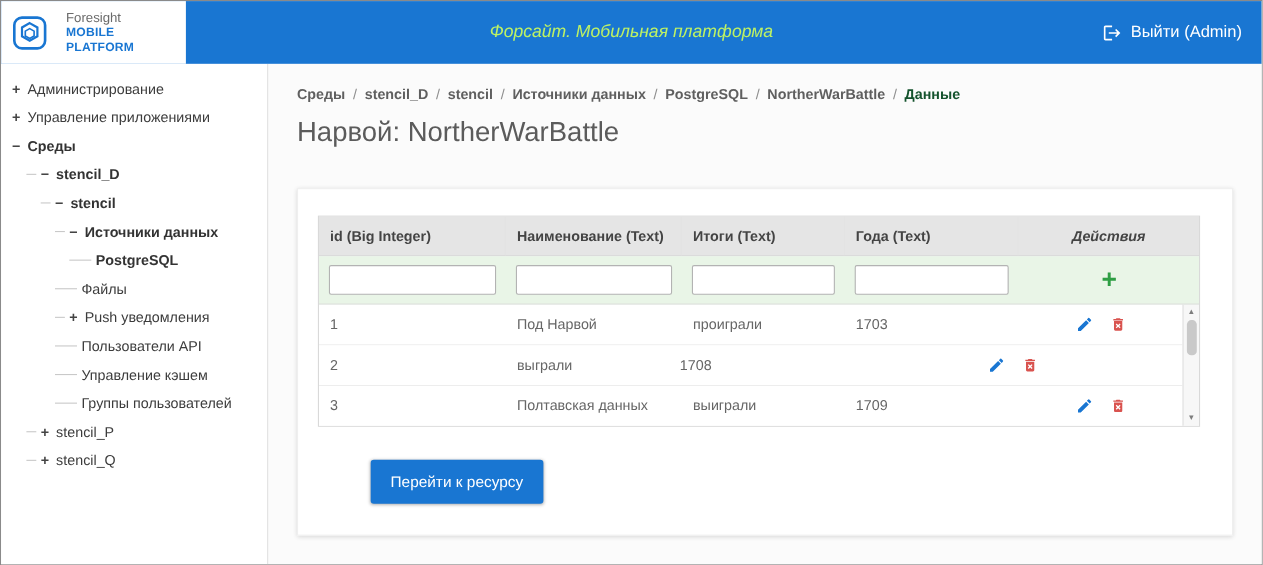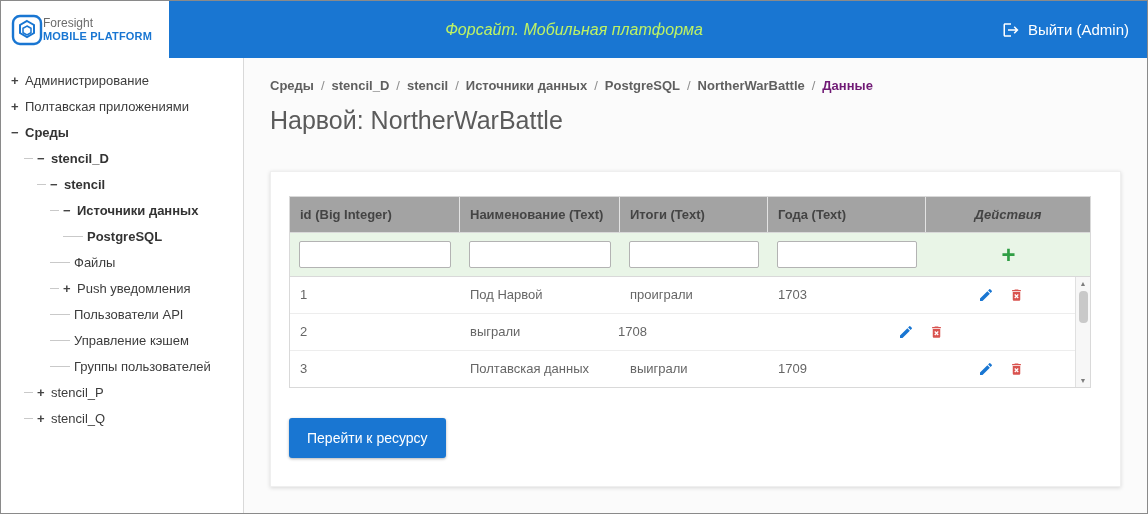--- a/index.html
+++ b/index.html
@@ -21,21 +21,21 @@
   .topbar {
     flex: 0 0 57px; height: 57px;
     background: #1976d2;
     display: flex; align-items: center;
     position: relative;
   }
   .logo-box {
     width: 168px; flex: 0 0 168px; height: 100%;
     background: #fff;
     display: flex; align-items: center;
-    padding-left: 10px; gap: 0;
+    padding-left: 10px; gap: 17px;
     cursor: pointer;
   }
   .logo-icon { display: inline-flex; }
   .logo-text { display: flex; flex-direction: column; line-height: 1.2; }
   .logo-title { font-size: 12px; color: #6b6b6b; }
   .logo-subtitle { font-size: 11px; font-weight: bold; color: #1976d2; letter-spacing: .2px; }
   .app-title {
     position: absolute; left: 0; right: 0;
     text-align: center; color: #bef264; font-size: 16px;
     pointer-events: none;
@@ -76,35 +76,35 @@
 
   
   .main {
     flex: 1;
     background: #fbfbfb;
     padding: 20px 26px;
     overflow: hidden;
   }
   .breadcrumb { font-size: 13px; color: #5f5f5f; display: flex; gap: 7px; flex-wrap: wrap; font-weight: 600; }
   .crumb { cursor: pointer; }
-  .crumb.current { font-weight: bold; color: #701a75; cursor: default; }
+  .crumb.current { font-weight: bold; color: #14532d; cursor: default; }
   .crumb-sep { color: #8d8d8d; font-weight: 400; }
   .page-title { font-size: 25px; color: #5b5b5b; margin: 13px 0 0 0; font-weight: normal; }
 
   .card {
     margin-top: 36px;
     background: #fff;
     border: 1px solid #efefef;
     box-shadow: 0 1px 4px rgba(0,0,0,.14);
     padding: 24px 20px 28px 18px;
   }
 
   
   .table { width: 802px; border: 1px solid #d9d9d9; font-size: 13px; background: #fff; }
-  .thead-row { display: flex; background: #a3a3a3; border-bottom: 1px solid #d9d9d9; }
+  .thead-row { display: flex; background: #e5e5e5; border-bottom: 1px solid #d9d9d9; }
   .th { padding: 10px 10px; font-weight: bold; color: #444; border-right: 1px solid #e3e3e3; }
   .th:last-child { border-right: none; text-align: center; }
   .filter-row {
     display: flex; align-items: center;
     background: #e9f5e7; border-bottom: 1px solid #d9d9d9;
     padding: 6px 0;
   }
   .fcell { padding: 2px 9px; }
   .filter-input {
     width: 100%; height: 27px;
@@ -143,20 +143,21 @@
   .sb-spacer { flex: 1; }
 
   .resource-btn {
     margin-top: 30px;
     background: #1976d2; color: #fff;
     border: none; border-radius: 3px;
     padding: 12px 18px; font-size: 14px;
     font-family: "Liberation Sans", sans-serif;
     cursor: pointer;
     box-shadow: 0 1px 3px rgba(0,0,0,.3);
+    margin-left: 48px;
   }
 </style>
 </head>
 <body>
 
 <div class="page">
 
   <header class="topbar">
     <div class="logo-box">
       <span class="logo-icon">
@@ -185,21 +186,21 @@
   <div class="body-row">
 
     <nav class="sidebar">
       <div>
           <div class="tree-item" style="padding-left: 10px;">
             <span class="expander">+</span>
             <span class="tree-label">Администрирование</span>
           </div>
           <div class="tree-item" style="padding-left: 10px;">
             <span class="expander">+</span>
-            <span class="tree-label">Полтавская приложениями</span>
+            <span class="tree-label">Управление приложениями</span>
           </div>
           <div class="tree-item bold" style="padding-left: 10px;">
             <span class="expander">−</span>
             <span class="tree-label">Среды</span>
           </div>
           <div class="tree-item bold" style="padding-left: 23px;">
             <span class="connector" style="width: 9px;"></span>
             <span class="expander">−</span>
             <span class="tree-label">stencil_D</span>
           </div>

